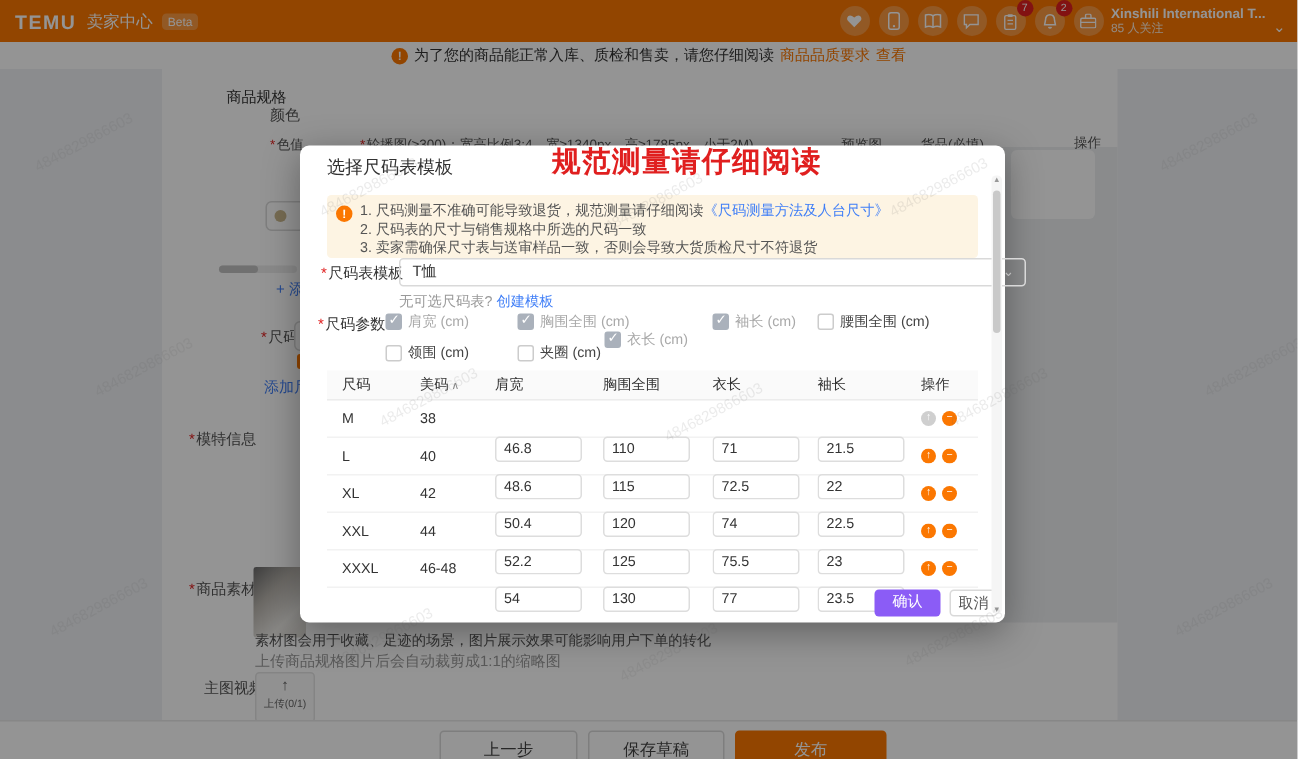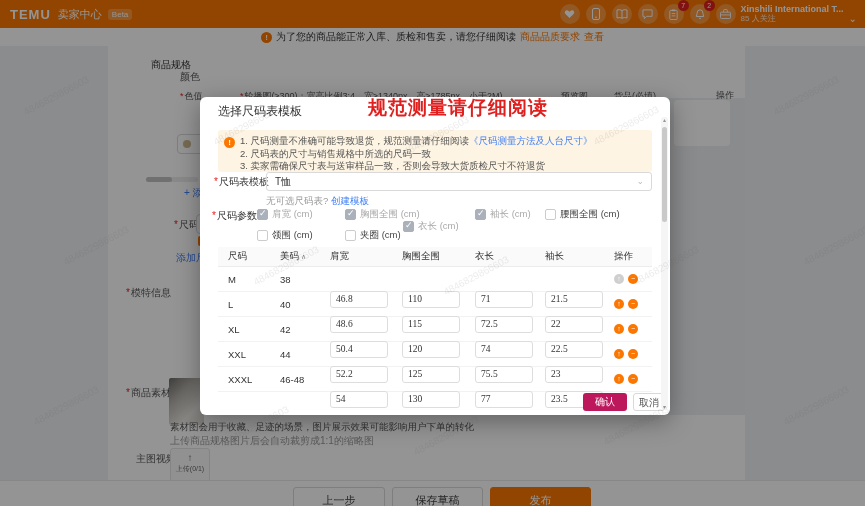--- a/index.html
+++ b/index.html
@@ -54,46 +54,46 @@
   .dim{position:absolute;left:0;top:0;width:865px;height:506px;background:rgba(0,0,0,.42);z-index:5;}
 
   
   .modal{position:absolute;left:200px;top:97px;width:470px;height:318px;background:#fff;border-radius:6px;box-shadow:0 6px 24px rgba(0,0,0,.35);z-index:10;}
   .m-title{position:absolute;left:18px;top:6px;font-size:12px;color:#333;}
   .m-info{position:absolute;left:18px;top:33px;width:434px;height:42px;background:#fdf4e3;border-radius:3px;padding:5px 8px 5px 22px;}
   .m-info .i-circle{position:absolute;left:6px;top:7px;}
   .m-line{font-size:9.5px;color:#555;line-height:12.5px;white-space:nowrap;}
   .b-link{color:#3f7ef7;cursor:pointer;}
   .m-label{position:absolute;font-size:10px;color:#333;white-space:nowrap;}
-  .m-select{position:absolute;left:66px;top:75px;width:386px;height:19px;border:1px solid #d9d9d9;border-radius:3px;font-size:10px;color:#333;line-height:17px;padding:0 8px;cursor:pointer;}
+  .m-select{position:absolute;left:66px;top:75px;width:418px;height:19px;border:1px solid #d9d9d9;border-radius:3px;font-size:10px;color:#333;line-height:17px;padding:0 8px;cursor:pointer;}
   .m-select .sel-chev{position:absolute;right:7px;top:0;color:#bbb;font-size:9px;}
   .helper{position:absolute;left:66px;top:98px;font-size:9.5px;color:#999;white-space:nowrap;}
   .cb-item{position:absolute;display:flex;align-items:center;gap:4px;cursor:pointer;}
   .cb{width:11px;height:11px;border-radius:2px;border:1px solid #ccc;background:#fff;position:relative;flex:0 0 auto;}
   .cb.checked{background:#aab1bb;border-color:#aab1bb;}
   .cb.checked::after{content:"✓";position:absolute;left:1px;top:-2px;color:#fff;font-size:9px;}
   .cb-label{font-size:9.5px;color:#444;white-space:nowrap;}
   .cb-label.dim-l{color:#a9a9a9;}
 
   
   .m-table{position:absolute;left:18px;top:150px;width:434px;}
   .trow{display:flex;align-items:center;height:25px;border-bottom:1px solid #f2f2f2;}
   .trow.thead{height:20px;background:#fafafa;border-bottom:1px solid #ececec;font-size:9.5px;color:#666;}
   .tc{font-size:9.5px;color:#333;white-space:nowrap;overflow:hidden;}
   .c1{width:62px;padding-left:10px;}
   .c2{width:50px;}
   .c3{width:72px;}.c4{width:73px;}.c5{width:70px;}.c6{width:69px;}
   .c7{width:38px;display:flex;gap:4px;align-items:center;}
-  .tin{width:58px;height:17px;border:1px solid #ddd;border-radius:3px;font-size:9.5px;padding:0 5px;color:#333;font-family:Liberation Serif, serif;margin-top:40px;}
+  .tin{width:58px;height:17px;border:1px solid #ddd;border-radius:3px;font-size:9.5px;padding:0 5px;color:#333;font-family:Liberation Sans, sans-serif;margin-top:40px;}
   .sort-caret{font-size:7px;color:#888;margin-left:2px;}
   .op{width:10px;height:10px;border-radius:50%;background:#fb7701;color:#fff;font-size:7px;line-height:10px;text-align:center;cursor:pointer;}
   .op.gray{background:#cfcfcf;}
 
   .m-btn{position:absolute;top:296px;height:18px;border-radius:3px;font-size:10px;text-align:center;line-height:17px;cursor:pointer;}
-  .m-confirm{left:383px;width:44px;background:#be185d;color:#fff;}
+  .m-confirm{left:383px;width:44px;background:#8b5cf6;color:#fff;}
   .m-cancel{left:433px;width:32px;background:#fff;border:1px solid #d9d9d9;color:#555;}
 
   
   .m-scroll{position:absolute;right:2px;top:20px;width:7px;height:292px;background:#f5f5f5;border-radius:3px;}
   .m-scroll .sthumb{position:absolute;left:1px;top:10px;width:5px;height:95px;background:#c9c9c9;border-radius:3px;}
   .sarrow{position:absolute;left:0;width:7px;text-align:center;font-size:6px;color:#999;}
 
   
   .annotation{position:absolute;left:368px;top:95px;z-index:20;color:#e01f1f;font-size:19px;font-weight:600;letter-spacing:1px;white-space:nowrap;}
   .wm{position:absolute;z-index:15;transform:rotate(-28deg);font-size:10px;color:rgba(90,90,90,.12);pointer-events:none;white-space:nowrap;}

